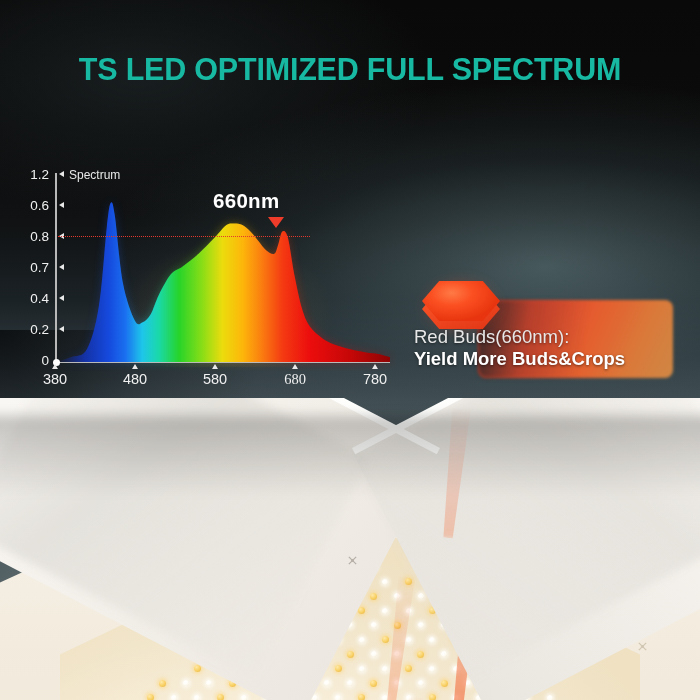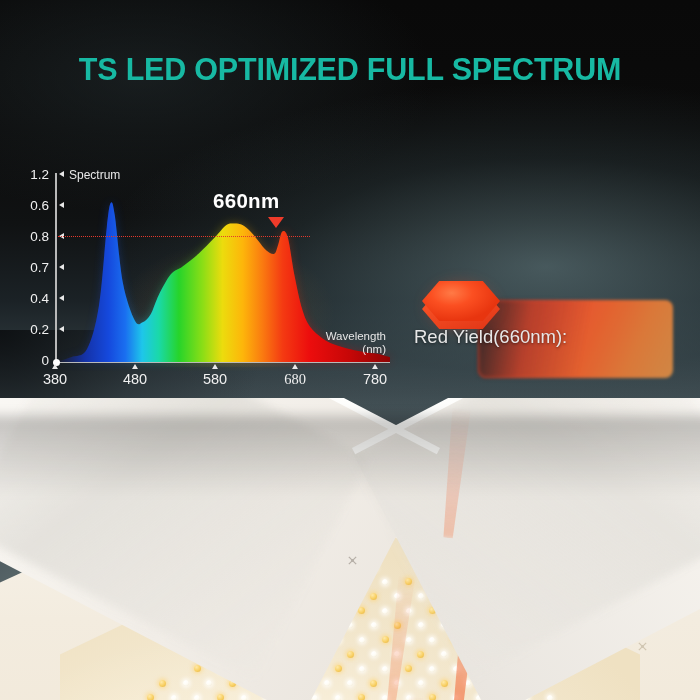--- a/index.html
+++ b/index.html
@@ -416,31 +416,28 @@
     <div class="xtick" style="left:190px;top:199px;"></div>
     <div class="xtick" style="left:270px;top:199px;"></div>
     <div class="xtick" style="left:350px;top:199px;"></div>
 
     <div class="xlab" style="left:11px;top:206px;">380</div>
     <div class="xlab" style="left:91px;top:206px;">480</div>
     <div class="xlab" style="left:171px;top:206px;">580</div>
     <div class="xlab" style="left:251px;top:206px;font-family:Liberation Serif, serif;">680</div>
     <div class="xlab" style="left:331px;top:206px;">780</div>
 
-    <div class="wave-label" style="left:268px;top:165px;width:96px;">
-      <span>Wavelength</span><br>
-      <span>(nm)</span>
-    </div>
 
     <div class="nm-label" style="left:191px;top:24px;">660nm</div>
     <div class="nm-arrow" style="left:246px;top:52px;"></div>
   </div>
 
   <div class="glowbox"></div>
   <div class="glowbox-fade"></div>
   <div class="diode">
     <div class="diode-glow"></div>
     <div class="diode-bottom"></div>
     <div class="diode-top"></div>
   </div>
-  <div class="callout-line1">Red Yield(660nm):</div>
+  <div class="callout-line1">Red Buds(660nm):</div>
+  <div class="callout-line2">Yield More Buds&amp;Crops</div>
 
 </div>
 
 </body></html>

